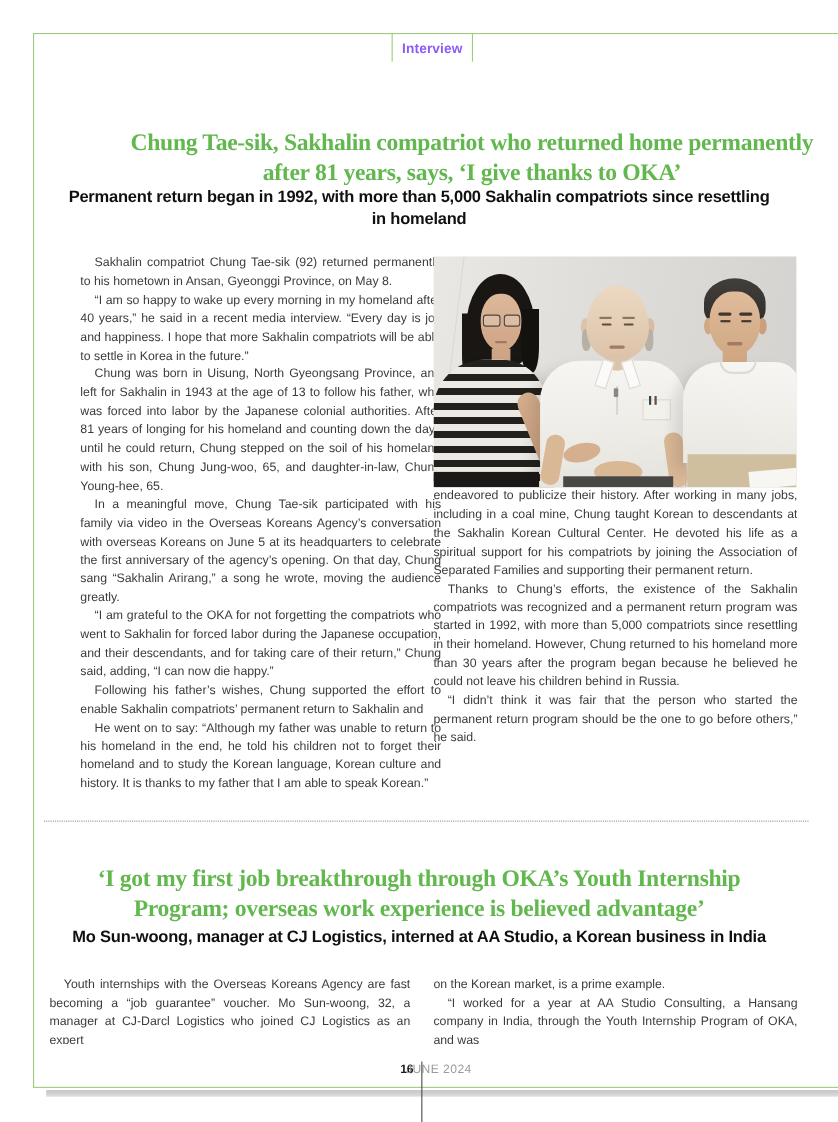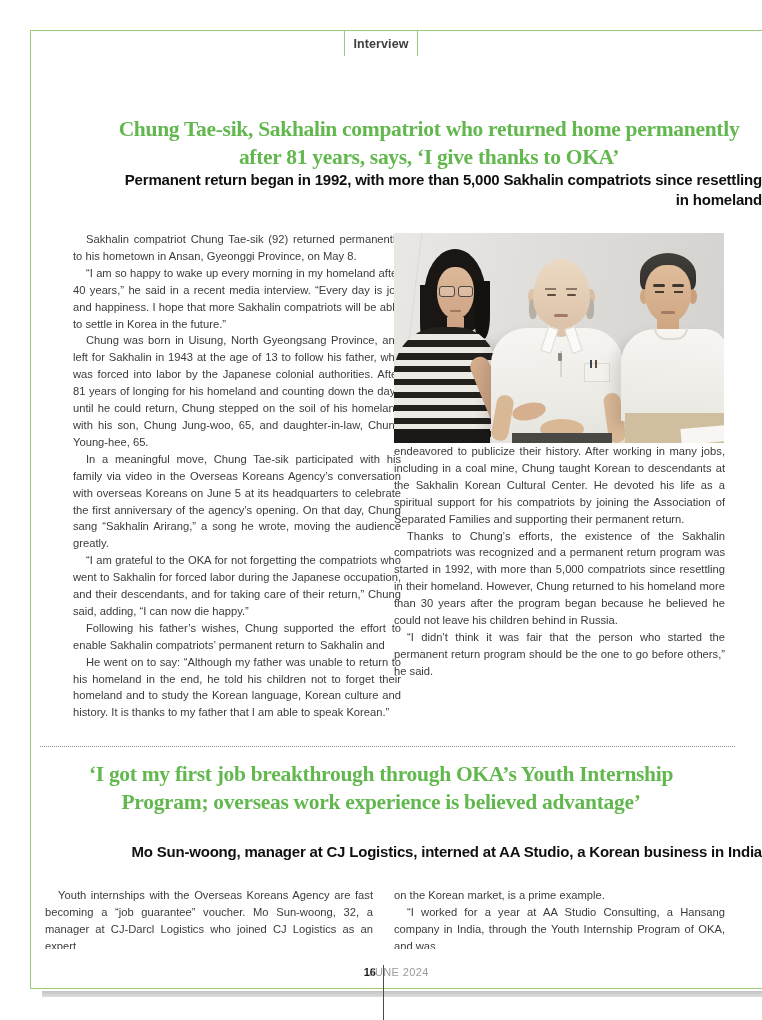--- a/index.html
+++ b/index.html
@@ -7,32 +7,32 @@
         font-family:"Liberation Sans",sans-serif;color:#3b3b3b;}
 
   
   .frame-top{position:absolute;left:30px;top:30px;width:732px;height:0;border-top:1.5px solid #9ccb7d;}
   .frame-left{position:absolute;left:30px;top:30px;width:0;height:958px;border-left:1.5px solid #9ccb7d;}
   .frame-bottom{position:absolute;left:30px;top:988px;width:732px;height:0;border-top:1.5px solid #9ccb7d;}
   .bottom-shadow{position:absolute;left:42px;top:991px;width:720px;height:6px;
         background:linear-gradient(180deg,#c3c3c3,#dedede);}
 
   
-  .interview-tab{position:absolute;left:344px;top:31px;width:72px;height:25px;
+  .interview-tab{position:absolute;left:356px;top:31px;width:72px;height:25px;
         border-left:1.5px solid #9ccb7d;border-right:1.5px solid #9ccb7d;
         display:flex;align-items:center;justify-content:center;
-        font-size:12.5px;font-weight:bold;color:#404040;letter-spacing:0.1px;}
+        font-size:12.5px;font-weight:bold;color:#8b5cf6;letter-spacing:0.1px;}
 
   
   .headline{position:absolute;left:0;width:762px;text-align:center;
         font-family:"Liberation Serif",serif;font-weight:bold;color:#62b84e;
         font-size:21.5px;line-height:28px;letter-spacing:-0.3px;}
   #headline1{top:115px;margin-left:48px;}
-  #headline2{top:760px;}
-  .subtitle{position:absolute;left:0;width:762px;text-align:right;
+  #headline2{top:784px;}
+  .subtitle{position:absolute;left:0;width:762px;text-align:center;
         font-weight:bold;color:#101010;font-size:15px;line-height:19.5px;letter-spacing:-0.2px;}
   #subtitle1{top:170px;}
   #subtitle2{top:842px;}
 
   
   .colL{position:absolute;left:61px;top:231px;width:328px;height:514px;overflow:hidden;margin-left:12px;}
   .colR{position:absolute;left:394px;top:233px;width:331px;height:514px;overflow:hidden;}
   .colL2{position:absolute;left:45px;top:887px;width:328px;height:62px;overflow:hidden;}
   .colR2{position:absolute;left:394px;top:887px;width:331px;height:62px;overflow:hidden;}
   p.body{margin:0;font-size:11.2px;line-height:16.9px;color:#3b3b3b;

